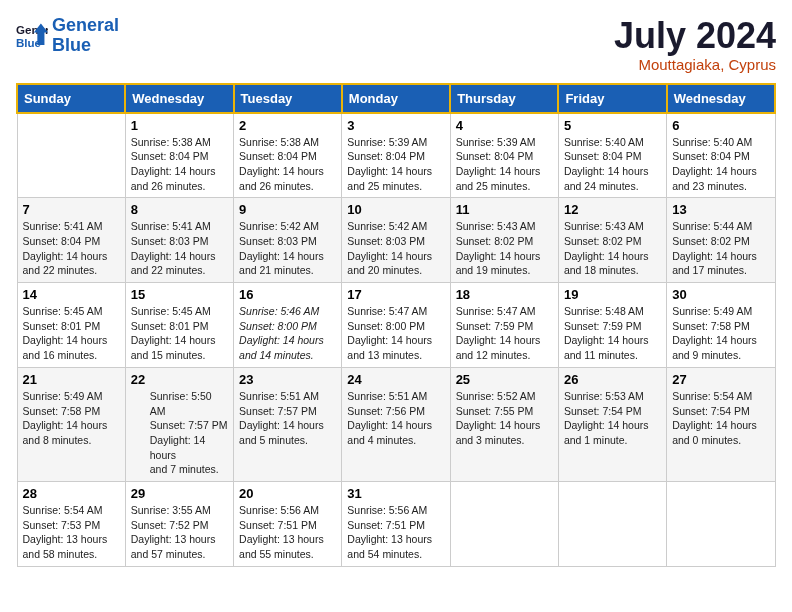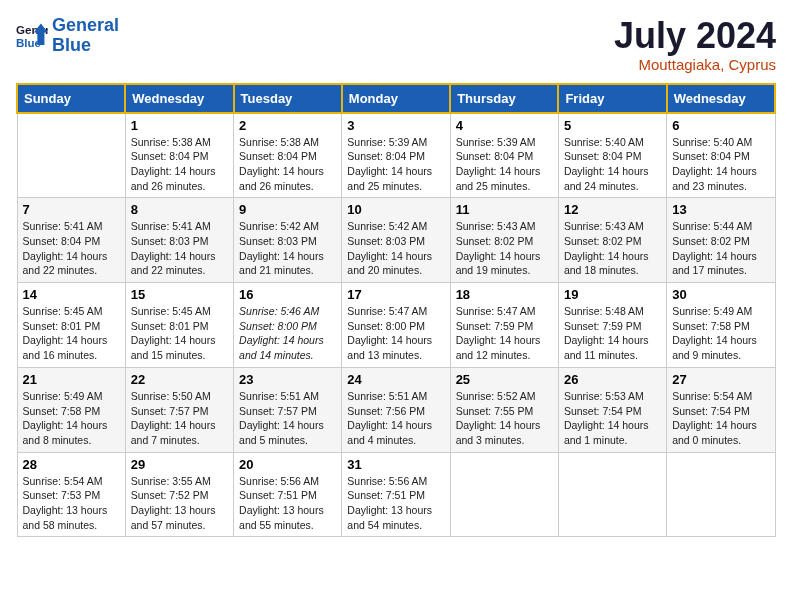--- a/index.html
+++ b/index.html
@@ -274,21 +274,21 @@
       <tr>
         <td>
           <span class="day-number">21</span>
           <div class="day-info" style="white-space: pre-line;">Sunrise: 5:49 AM
 Sunset: 7:58 PM
 Daylight: 14 hours
 and 8 minutes.</div>
         </td>
         <td>
           <span class="day-number">22</span>
-          <div class="day-info" style="white-space: pre-line;">Sunrise: 5:50 AM
+          <div class="day-info" style="white-space: pre-line; margin-left: 19px;">Sunrise: 5:50 AM
 Sunset: 7:57 PM
 Daylight: 14 hours
 and 7 minutes.</div>
         </td>
         <td>
           <span class="day-number">23</span>
           <div class="day-info" style="white-space: pre-line;">Sunrise: 5:51 AM
 Sunset: 7:57 PM
 Daylight: 14 hours
 and 5 minutes.</div>

